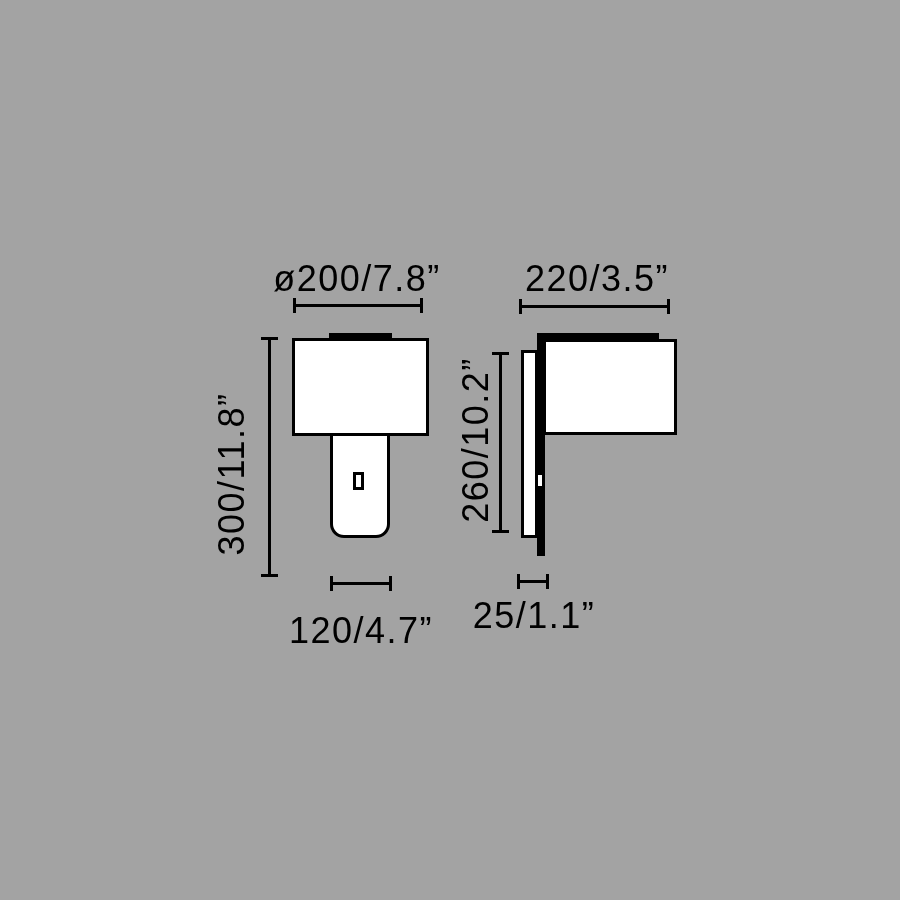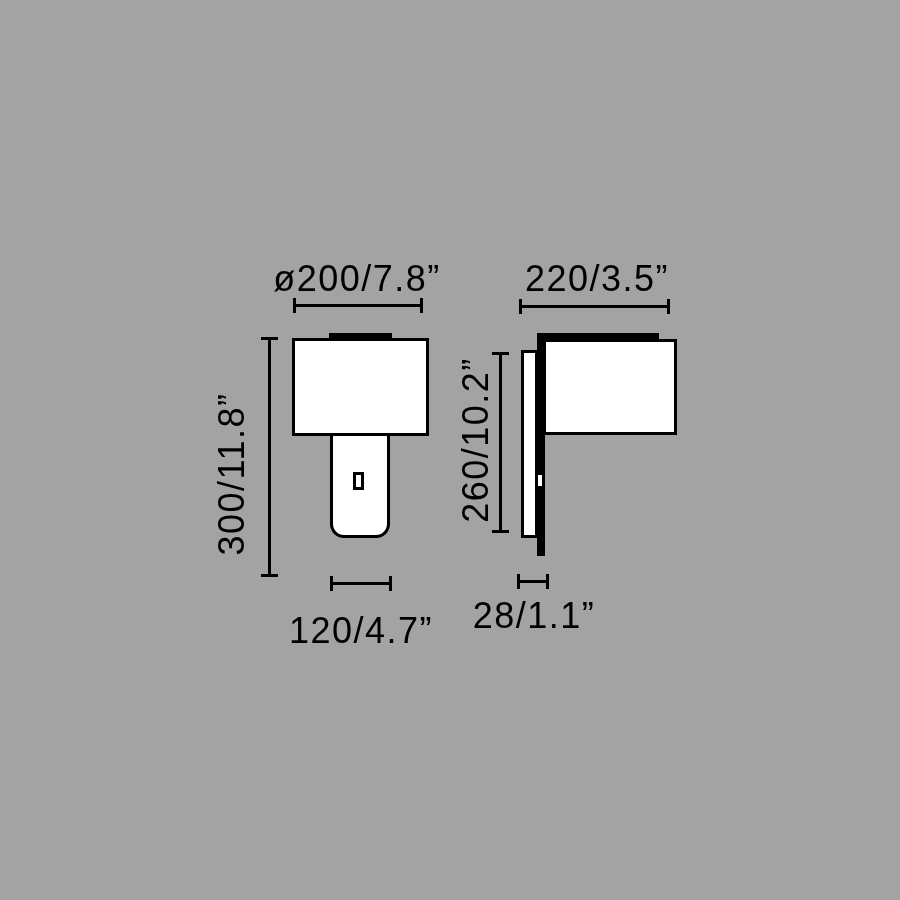--- a/index.html
+++ b/index.html
@@ -104,17 +104,17 @@
     <div class="outline" style="left:521px;top:350px;width:17px;height:188px;"></div>
 
     <div class="solid" style="left:537px;top:334px;width:8px;height:222px;"></div>
 
     <div class="switch" style="left:535px;top:472px;width:10px;height:17px;"></div>
 
     <div class="dimh" style="left:517px;top:580px;width:32px;">
       <div class="tick start"></div>
       <div class="tick end"></div>
     </div>
-    <div class="lbl" style="left:534px;top:616px;">28/1.1”</div>
+    <div class="lbl" style="left:534px;top:616px;">25/1.1”</div>
 
   </div>
 
 </div>
 
 </body></html>

